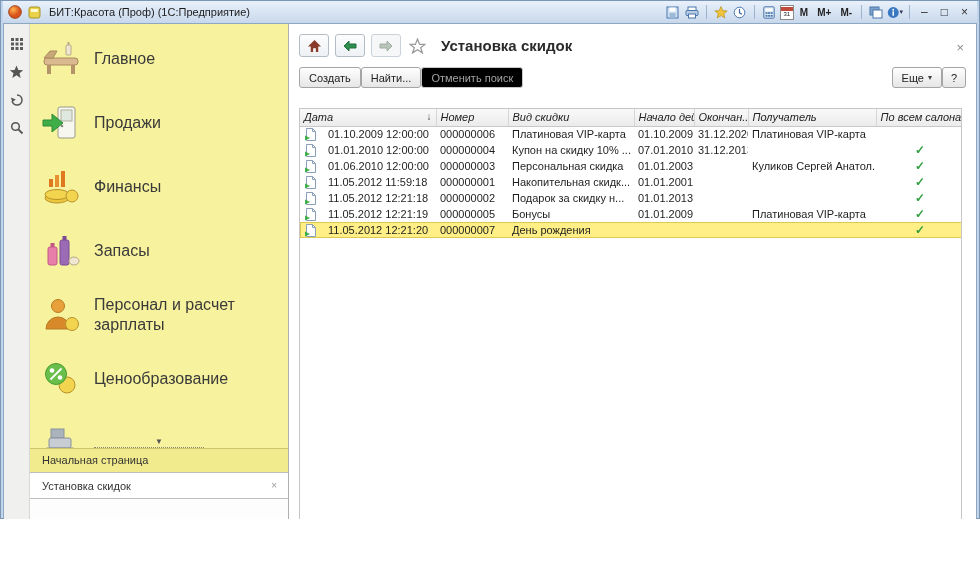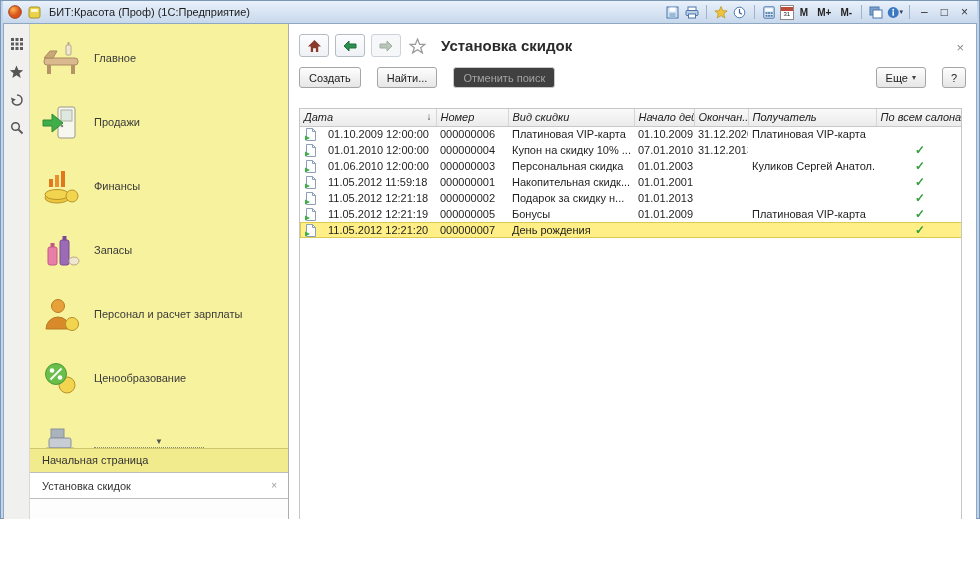--- a/index.html
+++ b/index.html
@@ -25,43 +25,43 @@
   
   .strip { position:absolute; left:0; top:0; bottom:0; width:26px; background:#f0f0ee; border-right:1px solid #d8d8d4;
     display:flex; flex-direction:column; align-items:center; padding-top:12px; gap:12px; }
   .strip-ico { width:16px; height:16px; display:flex; align-items:center; justify-content:center; }
 
   
   .sidebar { position:absolute; left:26px; top:0; bottom:0; width:258px; display:flex; flex-direction:column; background:#fff; }
   .nav-sections { height:424px; overflow:hidden; background:#f7f29d; position:relative; padding-top:6px; }
   .nav-item { height:58px; margin-bottom:6px; display:flex; align-items:center; padding:0 10px; gap:12px; cursor:pointer; }
   .nav-ico { width:42px; height:40px; flex:none; display:flex; align-items:center; justify-content:center; }
-  .nav-label { font-size:11px; color:#3a3a3a; line-height:1.25; }
+  .nav-label { font-size:16px; color:#3a3a3a; line-height:1.25; }
   .nav-label.dotted { width:110px; border-bottom:1px dotted #8a8a6a; height:10px; }
   .scroll-hint { position:absolute; bottom:1px; left:0; right:0; text-align:center; font-size:8px; color:#555; line-height:10px; }
   .start-page { height:24px; line-height:23px; background:#f2eb8d; border-top:1px solid #cdc66e; padding-left:12px; font-size:11px; color:#333; }
   .side-tab { height:27px; background:#fff; border-top:1px solid #bdbdbd; border-bottom:1px solid #bdbdbd;
     display:flex; align-items:center; padding:0 8px 0 12px; font-size:11px; color:#333; }
   .tab-close { margin-left:auto; color:#9a9a9a; font-size:10px; padding:0 3px; }
   .side-rest { flex:1; background:#fdfdfd; }
 
   
   .main { position:absolute; left:284px; top:0; right:0; bottom:0; background:#fff; border-left:1px solid #aeaeae; }
   .nav-row { display:flex; align-items:center; gap:6px; padding:10px 10px 4px; }
   .icon-btn { width:30px; height:23px; border:1px solid #b4bcc6; border-radius:3px;
     background:linear-gradient(#fdfdfe,#eef1f5); display:flex; align-items:center; justify-content:center; cursor:pointer; }
   .icon-btn.disabled { border-color:#ccd2da; background:#f6f7f9; cursor:default; }
   .plain-ico { width:20px; height:20px; display:flex; align-items:center; justify-content:center; }
   .form-title { font-size:15px; font-weight:bold; color:#2b2b2b; margin-left:8px; white-space:nowrap; }
   .form-close { position:absolute; top:16px; right:12px; color:#8a8a8a; font-size:13px; cursor:pointer; }
 
-  .cmd-row { display:flex; align-items:center; gap:16px; padding:6px 10px 8px; }
+  .cmd-row { display:flex; align-items:center; gap:0; padding:6px 10px 8px; }
   .btn { height:21px; padding:0 9px; font-size:11px; color:#222; border:1px solid #a5a5a5; border-radius:3px;
     background:linear-gradient(#fefefe,#e6e6e6); cursor:pointer; font-family:"Liberation Sans",sans-serif; display:inline-flex; align-items:center; gap:4px; }
-  .btn.disabled { color:#a3a3a3; border-color:#cacaca; background:#404040; cursor:default;text-align:center; }
+  .btn.disabled { color:#a3a3a3; border-color:#cacaca; background:#000000; cursor:default;text-align:center; }
   .btn .drop { font-size:8px; color:#444; }
   .spacer { flex:1; }
   .btn.square { width:24px; justify-content:center; padding:0; }
 
   .table-wrap { position:absolute; top:84px; left:10px; right:14px; bottom:42px; border:1px solid #c6c6c6; background:#fff; overflow:hidden; }
   table.list { border-collapse:collapse; table-layout:fixed; width:664px; font-size:11px; }
   table.list th { height:17px; background:linear-gradient(#f9f9f9,#ebebeb); border-right:1px solid #d6d6d6; border-bottom:1px solid #c8c8c8;
     font-weight:normal; text-align:left; padding:0 4px; color:#222; white-space:nowrap; overflow:hidden; cursor:pointer;font-style:italic; }
   table.list th:last-child { border-right:none; }
   .sort-ind { float:right; color:#444; font-size:10px; }

